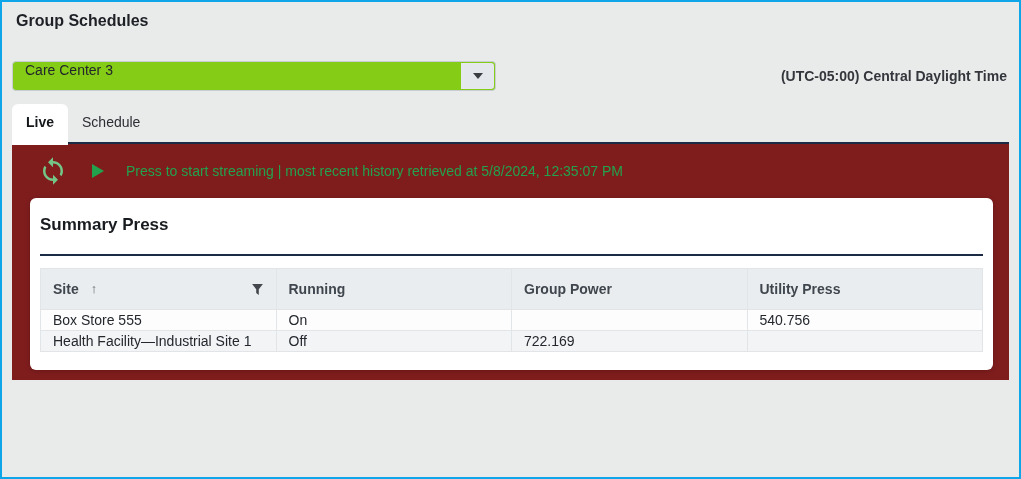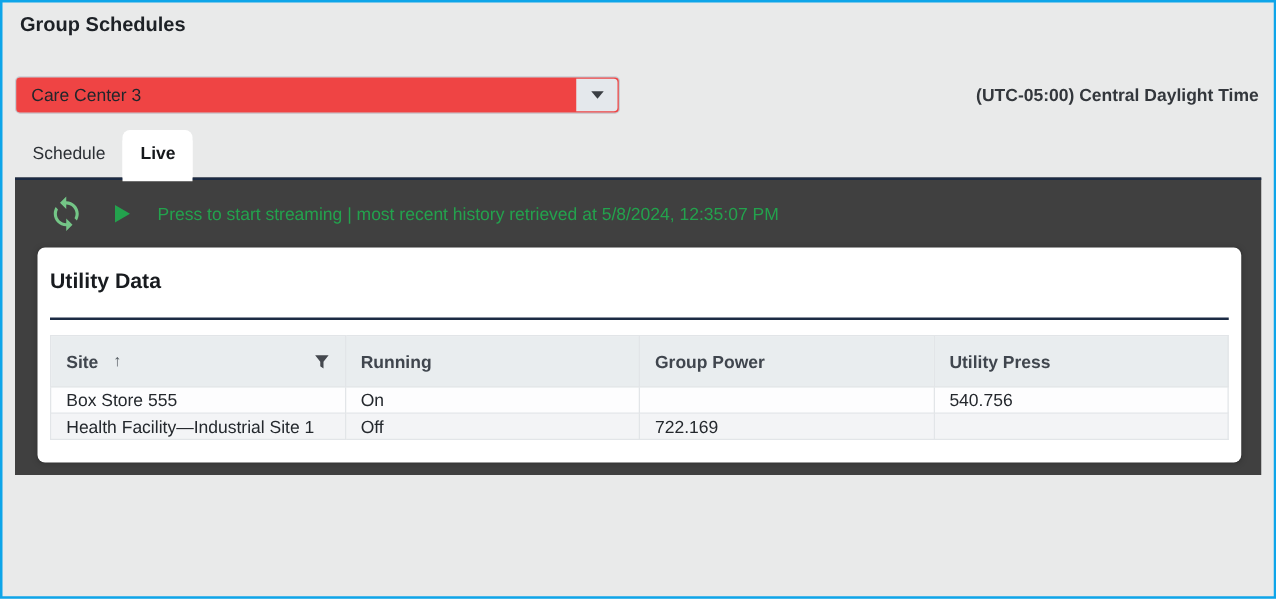--- a/index.html
+++ b/index.html
@@ -17,23 +17,23 @@
   .page-title {
     margin:0; padding:10px 0 0 14px;
     font-size:16px; font-weight:700; color:#1d2126;
   }
 
   .controls-row {
     display:flex; justify-content:space-between; align-items:center;
     margin:31px 12px 0 10px;
   }
   .group-select {
-    width:484px; height:30px; background:#ef4444;
+    width:484px; height:30px; background:#84cc16;
     border:1px solid #c7cdd3; border-radius:4px;
-    display:flex; align-items:center; cursor:pointer;
+    display:flex; cursor:pointer;
   }
   .select-value { flex:1; padding:0 12px; font-size:14px; color:#22262b; }
   .select-btn {
     width:33px; align-self:stretch; margin:1px 1px 1px 0;
     background:#e4e8ec; border-radius:0 3px 3px 0;
     display:flex; align-items:center; justify-content:center;
   }
   .caret-down {
     width:0; height:0;
     border-left:5px solid transparent; border-right:5px solid transparent;
@@ -49,21 +49,21 @@
     padding:10px 14px 11px; font-size:14px; color:#2b2f34;
     cursor:pointer; line-height:17px;
   }
   .tab.active {
     background:#ffffff; font-weight:700; color:#15181b;
     border-radius:6px 6px 0 0;
     box-shadow:0 3px 0 0 #ffffff;
   }
 
   .panel {
-    margin:0 10px; background:#404040;
+    margin:0 10px; background:#7f1d1d;
     border-top:2px solid #1c2b44;
     padding-bottom:10px;
     position:relative; z-index:1;
   }
 
   .stream-row {
     display:flex; align-items:center;
     padding:12px 14px 10px 26px;
   }
   .refresh-btn { width:30px; height:30px; cursor:pointer; flex:0 0 auto; }
@@ -124,36 +124,36 @@
     <div class="group-select">
       <span class="select-value">Care Center 3</span>
       <span class="select-btn">
         <span class="caret-down"></span>
       </span>
     </div>
     <span class="timezone">(UTC-05:00) Central Daylight Time</span>
   </div>
 
   <div class="tabs">
+    <div class="tab active">Live</div>
     <div class="tab">Schedule</div>
-    <div class="tab active">Live</div>
   </div>
 
   <div class="panel">
 
     <div class="stream-row">
       <svg class="refresh-btn" viewBox="0 0 24 24">
         <path fill="#74c687" d="M12 4V1L8 5l4 4V6c3.31 0 6 2.69 6 6 0 1.01-.25 1.97-.7 2.8l1.46 1.46C19.54 15.03 20 13.57 20 12c0-4.42-3.58-8-8-8zm0 14c-3.31 0-6-2.69-6-6 0-1.01.25-1.97.7-2.8L5.24 7.74C4.46 8.97 4 10.43 4 12c0 4.42 3.58 8 8 8v3l4-4-4-4v3z"></path>
       </svg>
       <span class="play-btn"></span>
       <span class="stream-text">Press to start streaming | most recent history retrieved at 5/8/2024, 12:35:07 PM</span>
     </div>
 
     <div class="card">
-      <h2 class="card-title">Utility Data</h2>
+      <h2 class="card-title">Summary Press</h2>
       <hr class="title-rule">
 
       <table class="summary-table">
         <thead>
           <tr>
             <th>
               <span class="th-flex">
                 <span>Site</span>
                 <span class="sort-arrow">↑</span>
                 <span class="th-spacer"></span>

